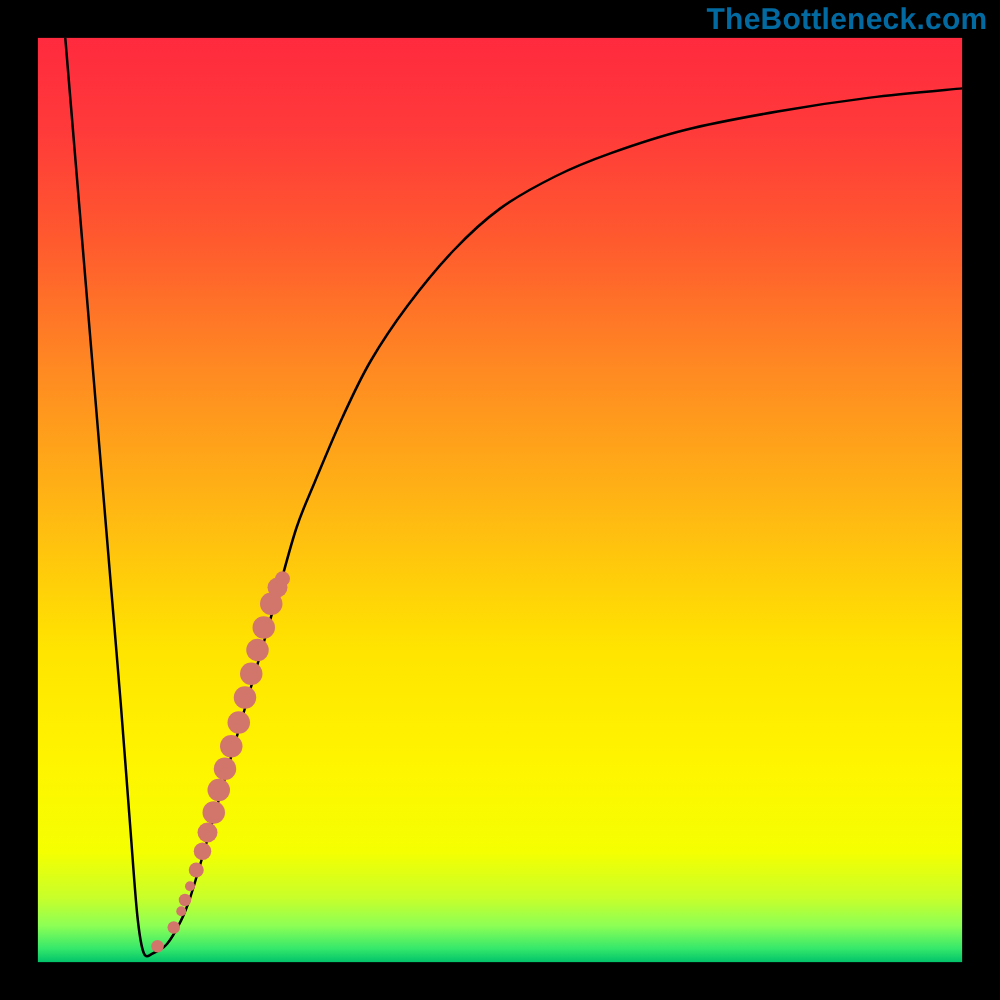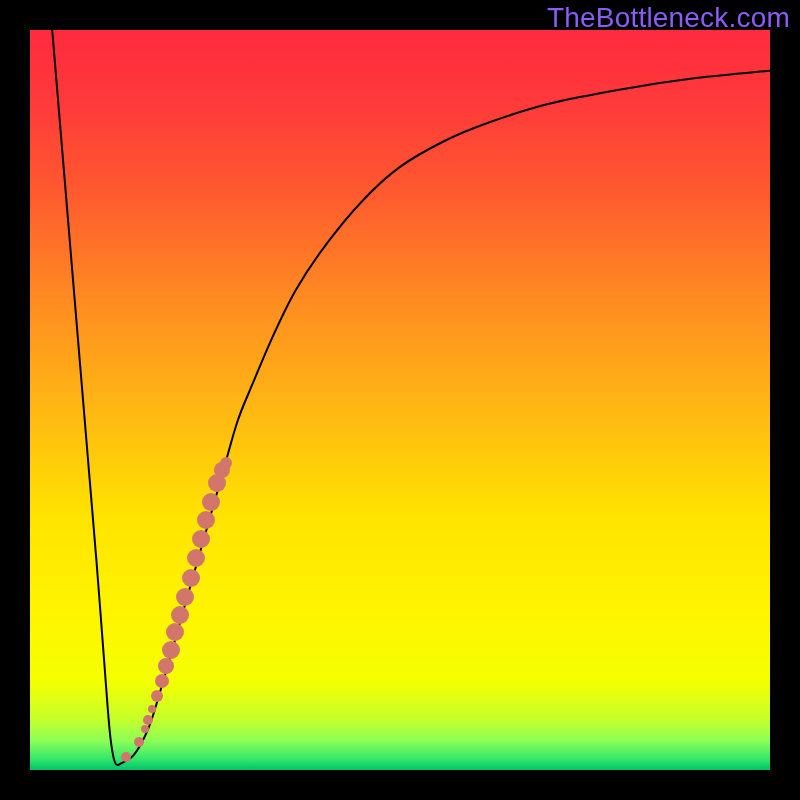--- a/index.html
+++ b/index.html
@@ -8,23 +8,23 @@
     position: relative;
     width: 800px;
     height: 800px;
     background: #000;
   }
   .attribution {
     position: absolute;
     top: 2px;
     right: 10px;
     font-family: Arial, Helvetica, sans-serif;
-    font-size: 28px;
-    font-weight: 400;
-    color: #8b5cf6;
+    font-size: 24px;
+    font-weight: 700;
+    color: #0369a1;
     z-index: 10;
     letter-spacing: 0.2px;
   }
   .plot-area {
     position: absolute;
     left: 30px;
     top: 30px;
     width: 740px;
     height: 740px;
     overflow: hidden;

